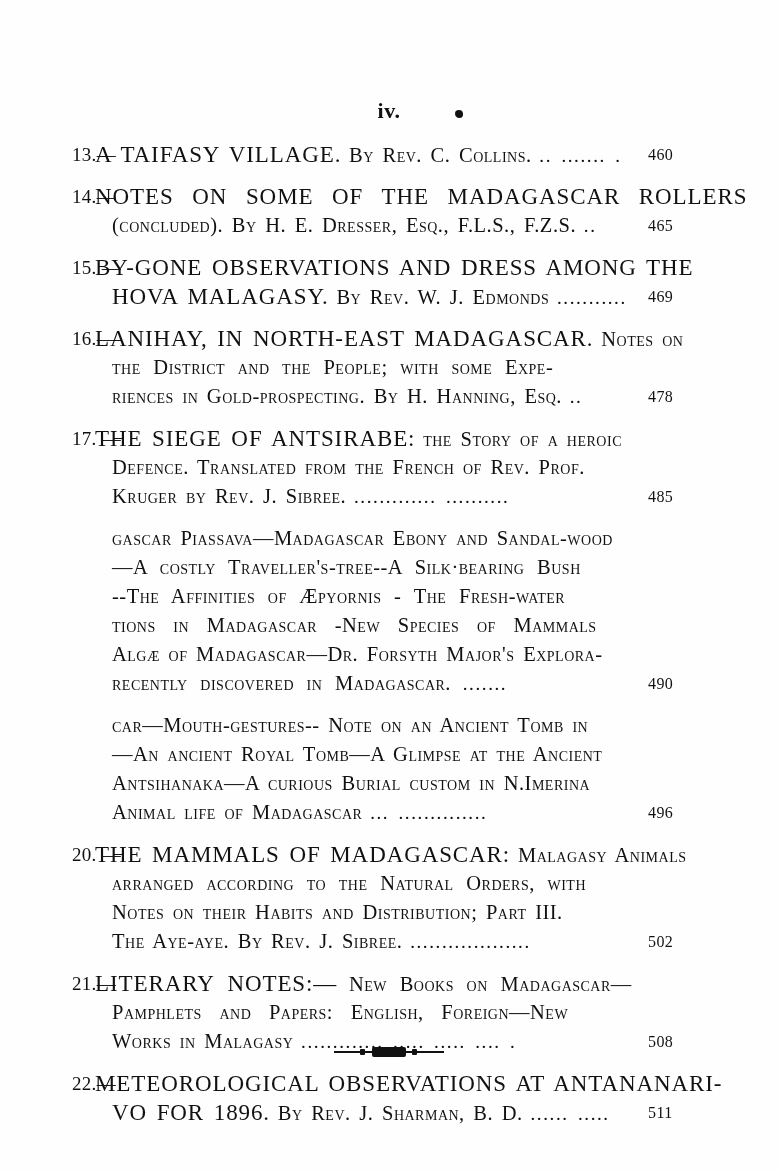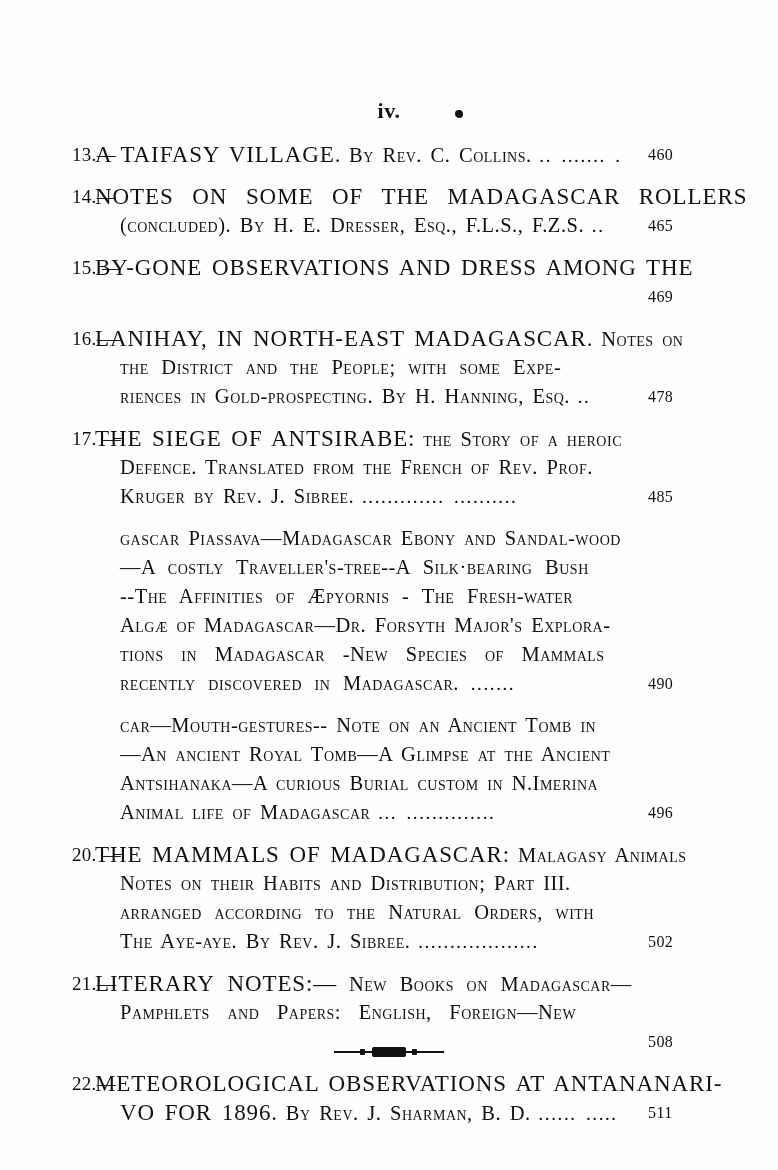--- a/index.html
+++ b/index.html
@@ -73,21 +73,21 @@
     letter-spacing: 0.3px;
   }
 
   
   .txt {
     position: absolute;
     top: 0;
     font-size: 19px;
   }
   .txt.first  { left: 95px;  }
-  .txt.cont   { left: 120px; }
+  .txt.cont   { left: 112px; }
 
   
   .txt.first-wide { left: 122px; }
 
   
   .pageno {
     position: absolute;
     top: 0;
     left: 648px;
     width: 72px;
@@ -181,20 +181,21 @@
           <span class="txt cont sp1"><span class="smallcaps">(concluded). By H. E. Dresser, Esq., F.L.S., F.Z.S.</span> <span class="leader">..</span></span>
           <span class="pageno">465</span>
         </div>
       </div>
       <div class="entry">
         <div class="entry-line">
           <span class="num">15. —</span>
           <span class="txt first sp1"><span class="caps">BY-GONE OBSERVATIONS AND DRESS AMONG THE</span></span>
         </div>
         <div class="entry-line">
+          <span class="txt cont sp1"><span class="caps">HOVA MALAGASY.</span> <span class="smallcaps">By Rev. W. J. Edmonds</span> <span class="leader">...........</span></span>
           <span class="pageno">469</span>
         </div>
       </div>
       <div class="entry">
         <div class="entry-line">
           <span class="num">16.—</span>
           <span class="txt first sp1"><span class="caps">LANIHAY, IN NORTH-EAST MADAGASCAR.</span> <span class="smallcaps">Notes on</span></span>
         </div>
         <div class="entry-line">
           <span class="txt cont sp2"><span class="smallcaps">the District and the People; with some Expe-</span></span>
@@ -221,24 +222,24 @@
         <div class="entry-line">
           <span class="txt cont sp1"><span class="smallcaps">gascar Piassava—Madagascar Ebony and Sandal-wood</span></span>
         </div>
         <div class="entry-line">
           <span class="txt cont sp2"><span class="smallcaps">—A costly Traveller's-tree--A Silk·bearing Bush</span></span>
         </div>
         <div class="entry-line">
           <span class="txt cont sp2"><span class="smallcaps">--The Affinities of Æpyornis - The Fresh-water</span></span>
         </div>
         <div class="entry-line">
+          <span class="txt cont sp3"><span class="smallcaps">tions in Madagascar -New Species of Mammals</span></span>
+        </div>
+        <div class="entry-line">
           <span class="txt cont sp1"><span class="smallcaps">Algæ of Madagascar—Dr. Forsyth Major's Explora-</span></span>
-        </div>
-        <div class="entry-line">
-          <span class="txt cont sp3"><span class="smallcaps">tions in Madagascar -New Species of Mammals</span></span>
         </div>
         <div class="entry-line">
           <span class="txt cont sp2"><span class="smallcaps">recently discovered in Madagascar.</span> <span class="leader">.......</span></span>
           <span class="pageno">490</span>
         </div>
       </div>
       <div class="entry">
         <div class="entry-line">
           <span class="txt cont sp1"><span class="smallcaps">car—Mouth-gestures-- Note on an Ancient Tomb in</span></span>
         </div>
@@ -252,39 +253,40 @@
           <span class="txt cont sp1"><span class="smallcaps">Animal life of Madagascar</span> <span class="leader">... ..............</span></span>
           <span class="pageno">496</span>
         </div>
       </div>
       <div class="entry">
         <div class="entry-line">
           <span class="num">20. —</span>
           <span class="txt first sp1"><span class="caps">THE MAMMALS OF MADAGASCAR:</span> <span class="smallcaps">Malagasy Animals</span></span>
         </div>
         <div class="entry-line">
+          <span class="txt cont sp2"><span class="smallcaps">arranged according to the Natural Orders, with</span></span>
+        </div>
+        <div class="entry-line">
           <span class="txt cont sp1"><span class="smallcaps">Notes on their Habits and Distribution; Part III.</span></span>
-        </div>
-        <div class="entry-line">
-          <span class="txt cont sp2"><span class="smallcaps">arranged according to the Natural Orders, with</span></span>
         </div>
         <div class="entry-line">
           <span class="txt cont sp1"><span class="smallcaps">The Aye-aye. By Rev. J. Sibree.</span> <span class="leader">...................</span></span>
           <span class="pageno">502</span>
         </div>
       </div>
       <div class="entry">
         <div class="entry-line">
           <span class="num">21.—</span>
           <span class="txt first sp2"><span class="caps">LITERARY NOTES:—</span> <span class="smallcaps">New Books on Madagascar—</span></span>
         </div>
         <div class="entry-line">
           <span class="txt cont sp3"><span class="smallcaps">Pamphlets and Papers: English, Foreign—New</span></span>
         </div>
         <div class="entry-line">
+          <span class="txt cont sp1"><span class="smallcaps">Works in Malagasy</span> <span class="leader">............. ..... ..... .... .</span></span>
           <span class="pageno">508</span>
         </div>
       </div>
       <div class="entry">
         <div class="entry-line">
           <span class="num">22.—</span>
           <span class="txt first sp1"><span class="caps">METEOROLOGICAL OBSERVATIONS AT ANTANANARI-</span></span>
         </div>
         <div class="entry-line">
           <span class="txt cont sp1"><span class="caps">VO FOR 1896.</span> <span class="smallcaps">By Rev. J. Sharman, B. D.</span> <span class="leader">...... .....</span></span>

